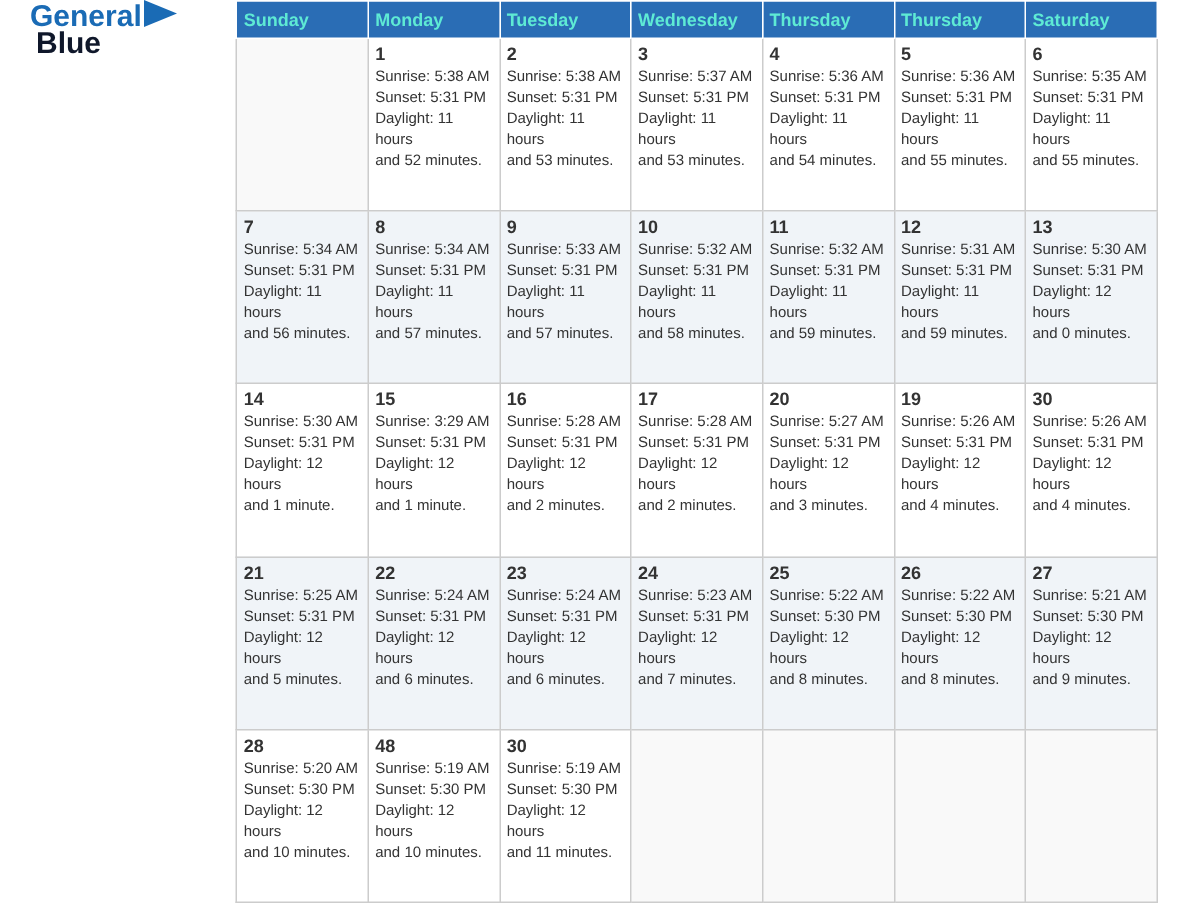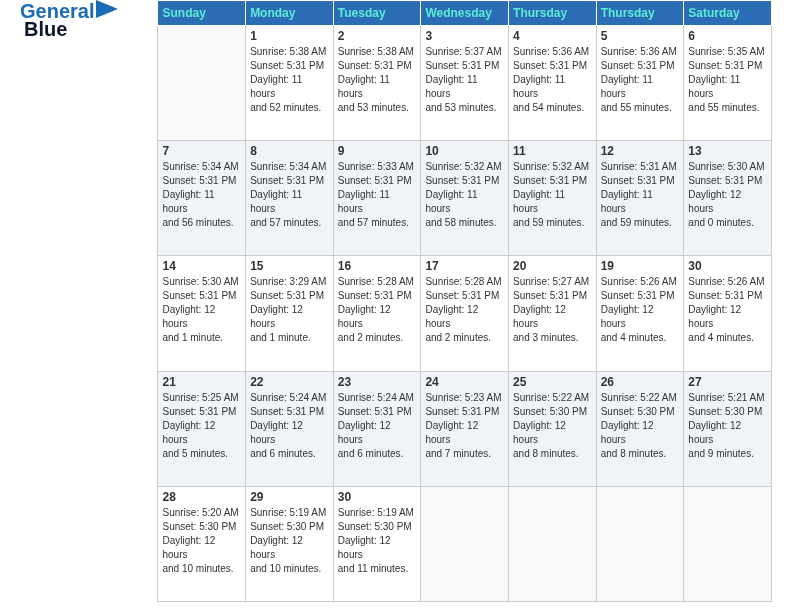--- a/index.html
+++ b/index.html
@@ -327,21 +327,21 @@
         </tr>
         <tr>
           <td>
             <div class="day-number">28</div>
             <div class="day-info" style="white-space: pre-line;">Sunrise: 5:20 AM
 Sunset: 5:30 PM
 Daylight: 12 hours
 and 10 minutes.</div>
           </td>
           <td>
-            <div class="day-number">29</div>
+            <div class="day-number">48</div>
             <div class="day-info" style="white-space: pre-line;">Sunrise: 5:19 AM
 Sunset: 5:30 PM
 Daylight: 12 hours
 and 10 minutes.</div>
           </td>
           <td>
             <div class="day-number">30</div>
             <div class="day-info" style="white-space: pre-line;">Sunrise: 5:19 AM
 Sunset: 5:30 PM
 Daylight: 12 hours

